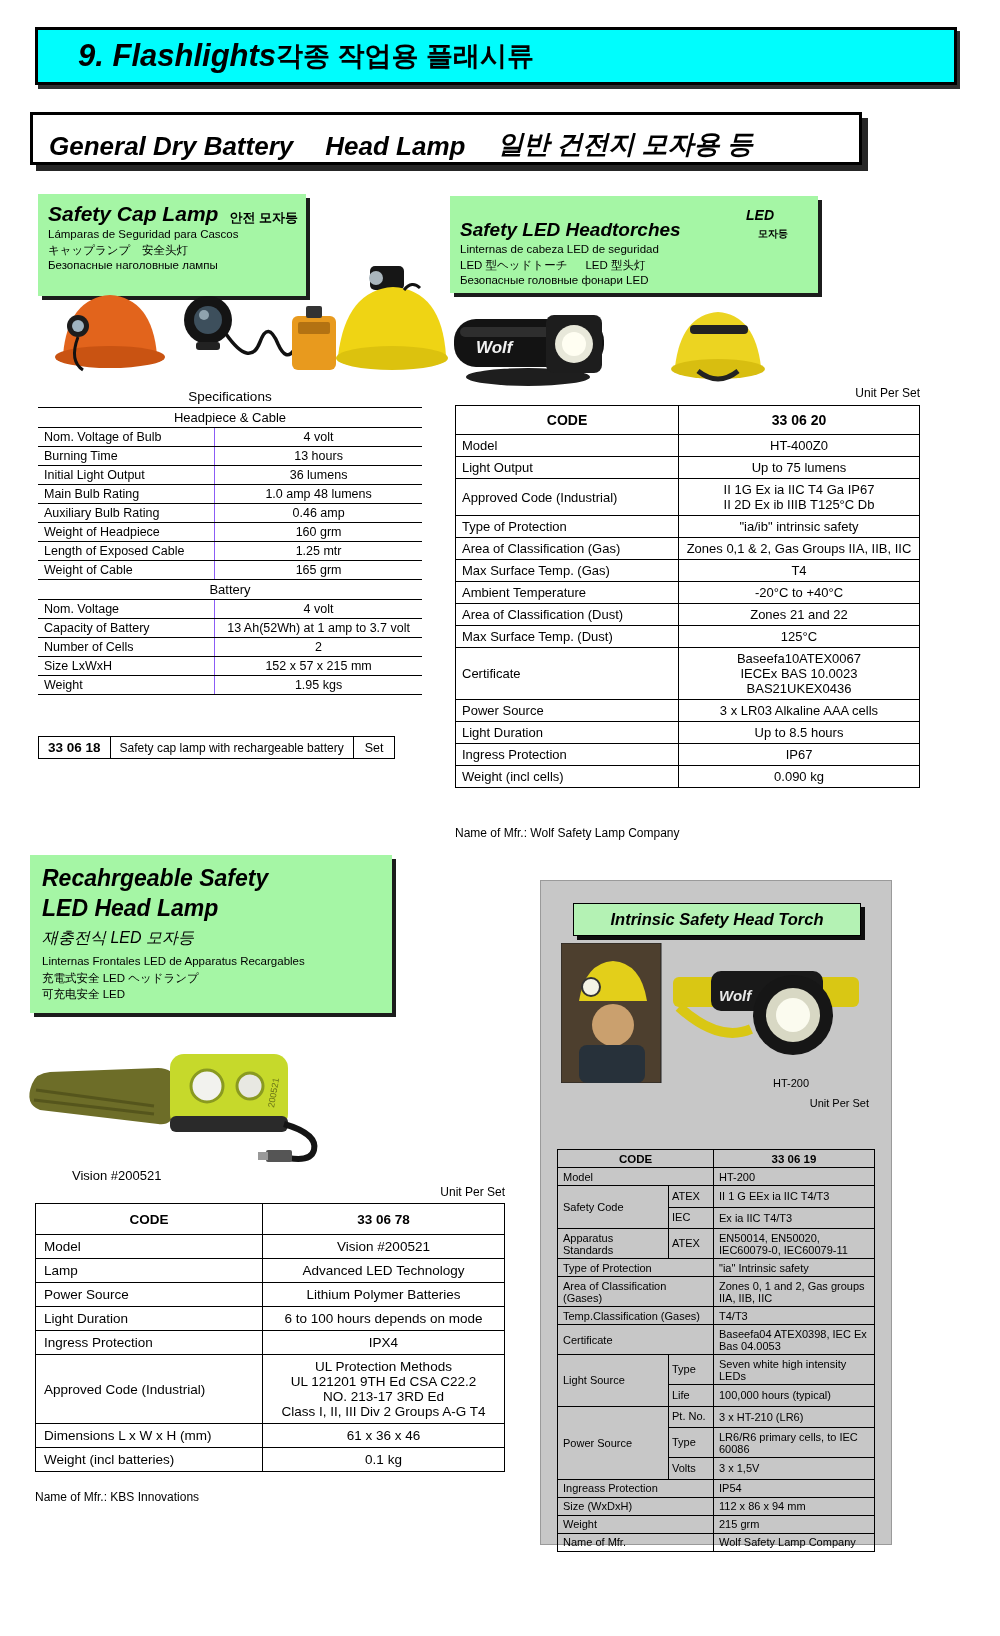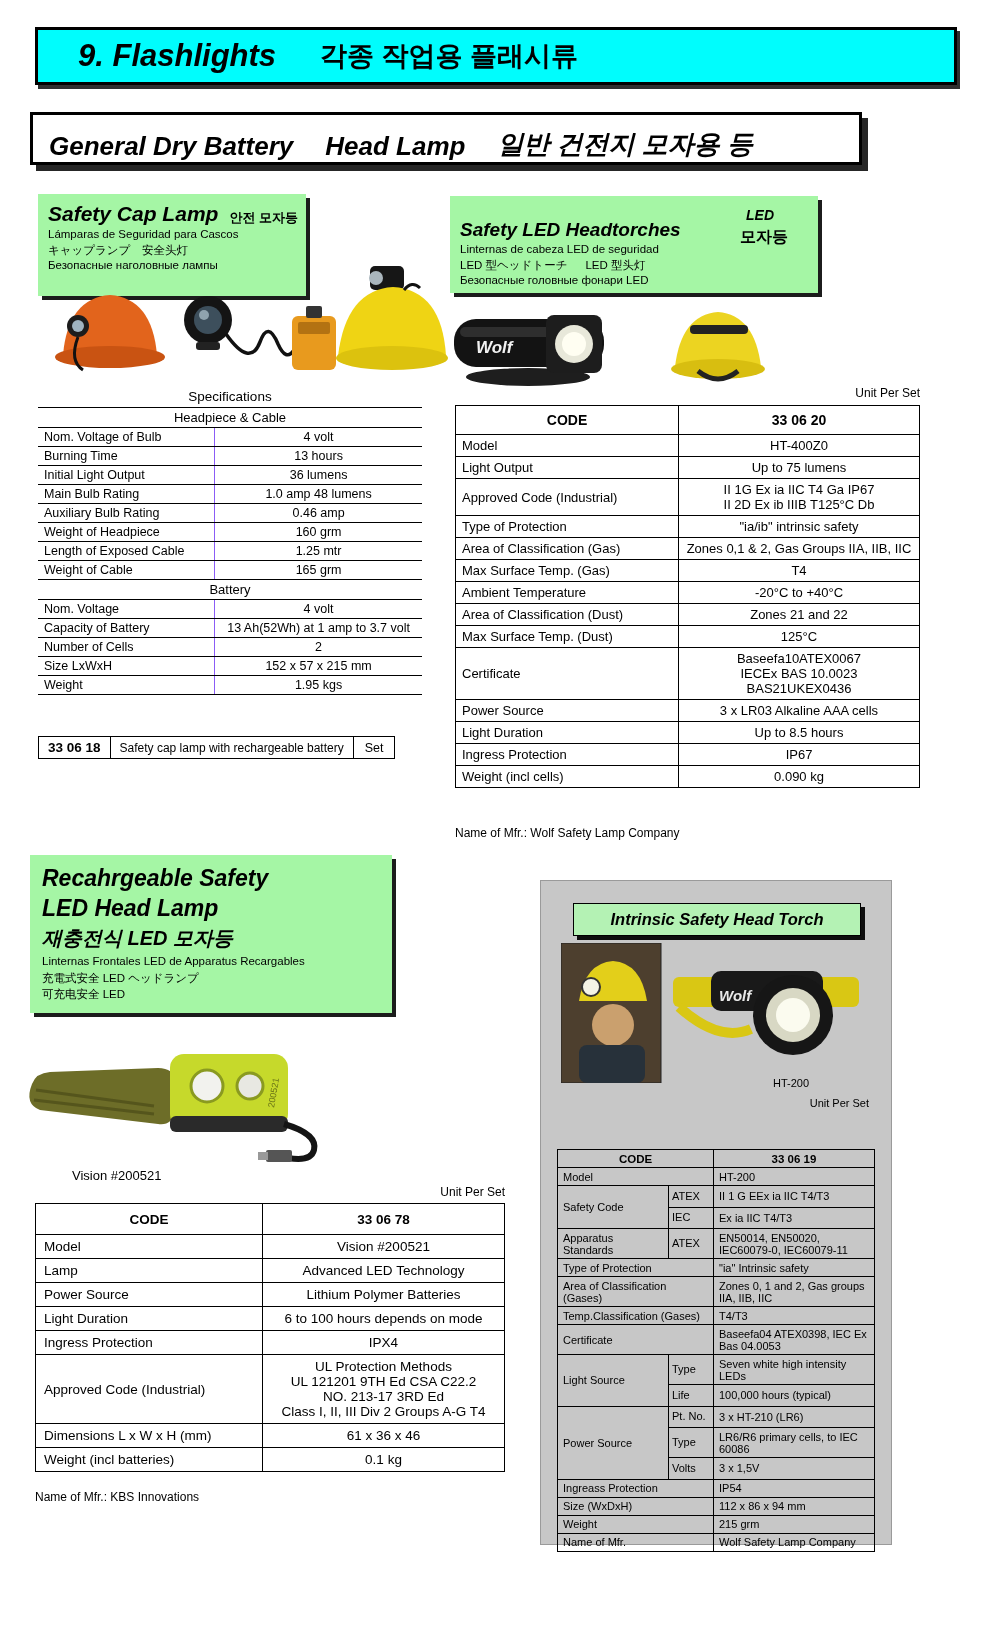--- a/index.html
+++ b/index.html
@@ -6,45 +6,45 @@
   body{
     width:1000px;height:1636px;position:relative;background:#ffffff;
     font-family:"Liberation Sans",sans-serif;color:#000;overflow:hidden;
   }
   .abs{position:absolute;}
 
   
   .banner-top{
     left:35px;top:27px;width:922px;height:58px;background:#00fdfd;
     border:3px solid #000;box-shadow:3px 4px 0 #2e2e2e;
-    display:flex;align-items:center;padding-left:40px;gap:44px;box-sizing:border-box;
+    display:flex;align-items:center;padding-left:40px;box-sizing:border-box;
   }
   .banner-top .en{font-size:31px;font-weight:bold;font-style:italic;}
   .banner-top .ko{font-size:27px;font-weight:bold;}
   .banner-sub{
     left:30px;top:112px;width:832px;height:53px;background:#fff;
     border:3px solid #000;box-shadow:6px 6px 0 #262626;
     display:flex;align-items:flex-end;padding-left:16px;gap:32px;box-sizing:border-box;
   }
   .banner-sub span{font-size:26px;font-weight:bold;font-style:italic;white-space:nowrap;}
 
   
   .green{background:#a5f6a5;box-shadow:4px 4px 0 #1c1c1c;box-sizing:border-box;}
   .cap-head{left:38px;top:194px;width:268px;height:102px;padding:7px 10px;}
   .cap-head .ttl{font-size:21px;font-weight:bold;font-style:italic;line-height:26px;}
   .cap-head .ttl-ko{position:absolute;right:8px;top:15px;font-size:13px;font-weight:bold;}
   .sub{font-size:11.5px;line-height:15.5px;}
   .led-head{left:450px;top:196px;width:368px;height:97px;padding:21px 10px;}
   .led-head .ttl{font-size:19px;font-weight:bold;font-style:italic;line-height:25px;}
   .led-head .tag{position:absolute;right:44px;top:11px;font-size:14px;font-weight:bold;font-style:italic;}
-  .led-head .tag-ko{position:absolute;right:30px;top:31px;font-size:16px;font-weight:bold;}
+  .led-head .tag-ko{position:absolute;right:30px;top:31px;font-size:10px;font-weight:bold;}
   .led-head .jz{display:flex;gap:18px;}
   .rech-head{left:30px;top:855px;width:362px;height:158px;padding:8px 12px;}
   .rech-head .t{font-size:23px;font-weight:bold;font-style:italic;line-height:30px;}
-  .rech-head .t-ko{font-size:20px;font-weight:bold;font-style:italic;line-height:30px;}
+  .rech-head .t-ko{font-size:16px;font-weight:normal;font-style:italic;line-height:30px;}
   .rech-head .sub{margin-top:1px;}
 
   
   table.tbl{border-collapse:collapse;background:#fff;}
   .tbl td{border:1px solid #000;padding:2px 6px;font-size:13px;vertical-align:middle;}
   .tbl td.lbl{text-align:left;}
   .tbl td.val{text-align:center;white-space:pre-line;}
   .tbl td.b{font-weight:bold;}
   .tbl td.c{text-align:center;}
   .tbl tr.hdr td{font-weight:bold;text-align:center;font-size:14px;height:22px;}

